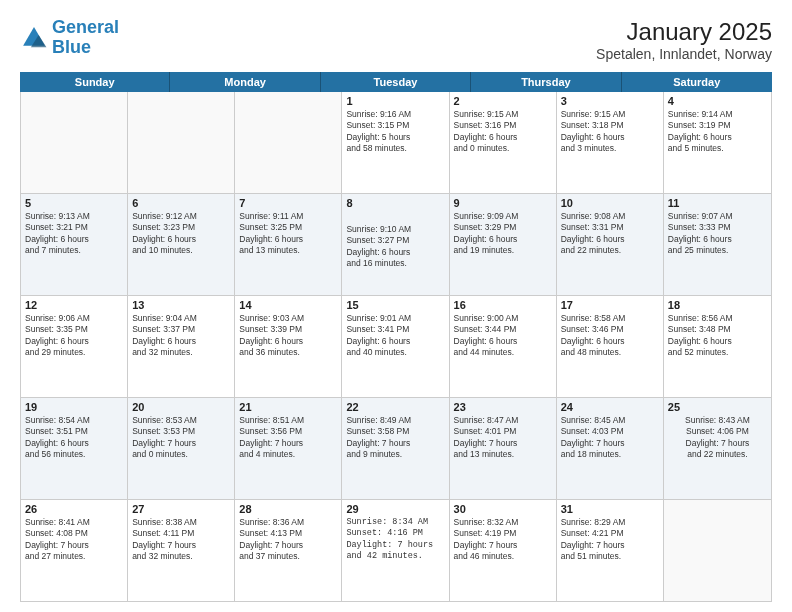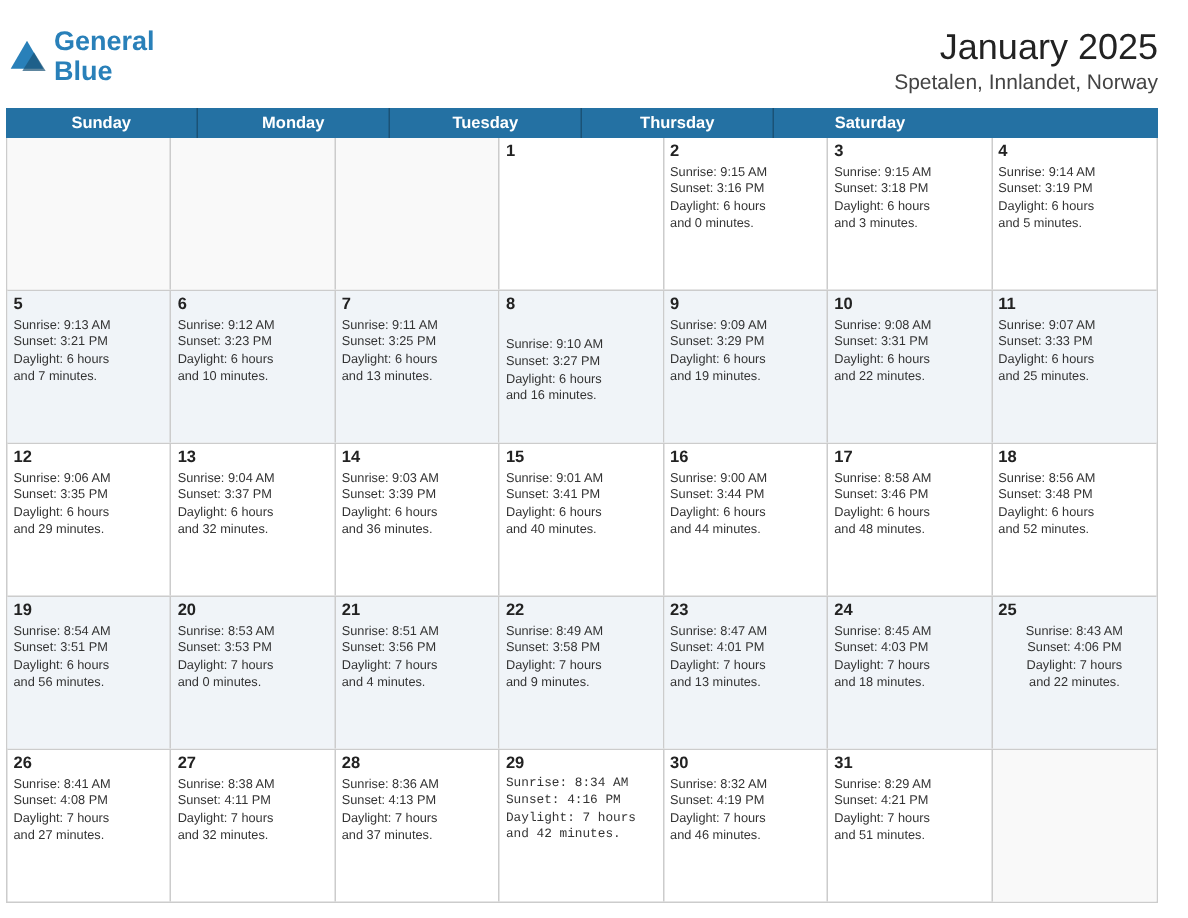--- a/index.html
+++ b/index.html
@@ -6,21 +6,21 @@
     body {
       font-family: Arial, sans-serif;
       background: #fff;
       width: 792px;
       height: 612px;
       overflow: hidden;
     }
     .page {
       width: 792px;
       height: 612px;
-      padding: 18px 20px 10px 4px;
+      padding: 18px 20px 10px 20px;
       display: flex;
       flex-direction: column;
     }
     .header {
       display: flex;
       justify-content: space-between;
       align-items: flex-start;
       margin-bottom: 10px;
     }
     .logo {
@@ -53,21 +53,21 @@
       font-size: 14px;
       color: #444;
     }
     .calendar {
       flex: 1;
       display: flex;
       flex-direction: column;
     }
     .cal-header {
       display: grid;
-      grid-template-columns: repeat(6, 1fr);
+      grid-template-columns: repeat(5, 1fr);
       background: #2471a3;
     }
     .cal-header-cell {
       color: #fff;
       font-size: 11px;
       font-weight: bold;
       padding: 4px 5px;
       text-align: center;
       border-right: 1px solid #1a5276;
     }
@@ -138,20 +138,24 @@
       <div class="cal-header-cell">Thursday</div>
       <div class="cal-header-cell">Saturday</div>
     </div>
     <div class="cal-body" id="cal-body">
     <div class="cal-row">
           <div class="cal-cell empty"></div>
           <div class="cal-cell empty"></div>
           <div class="cal-cell empty"></div>
           <div class="cal-cell">
             <div class="day-num">1</div>
+            <div class="cell-text" style="white-space: pre-line;">Sunrise: 9:16 AM
+Sunset: 3:15 PM
+Daylight: 5 hours
+and 58 minutes.</div>
           </div>
           <div class="cal-cell">
             <div class="day-num">2</div>
             <div class="cell-text" style="white-space: pre-line;">Sunrise: 9:15 AM
 Sunset: 3:16 PM
 Daylight: 6 hours
 and 0 minutes.</div>
           </div>
           <div class="cal-cell">
             <div class="day-num">3</div>

